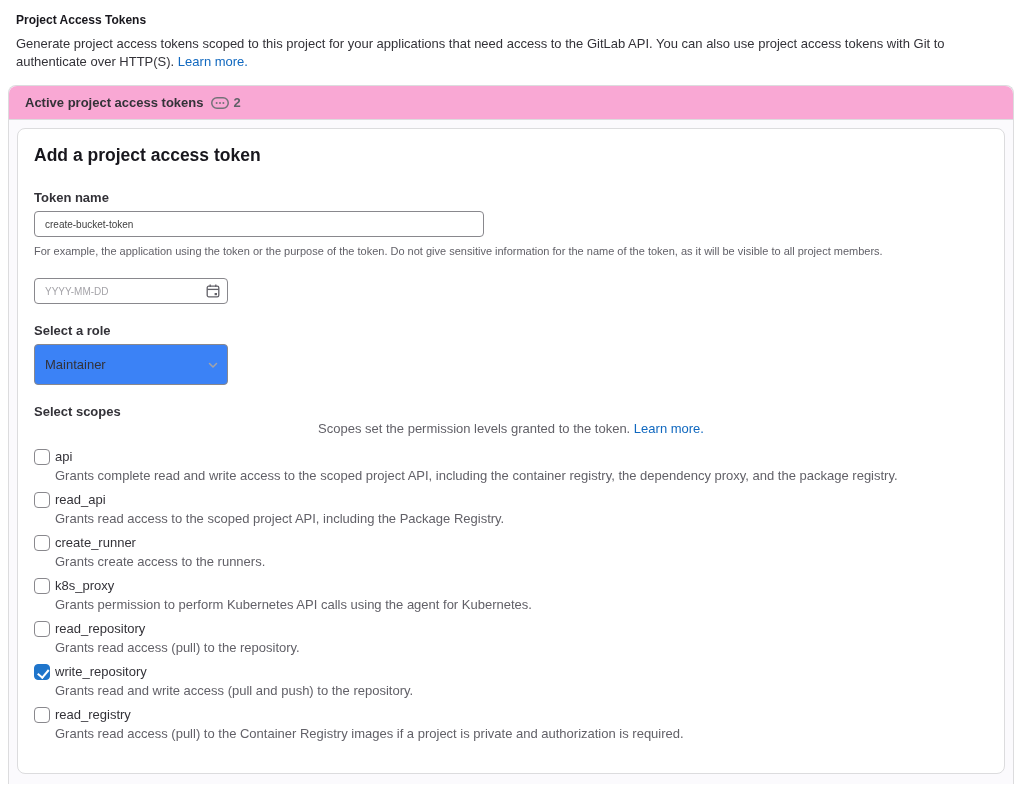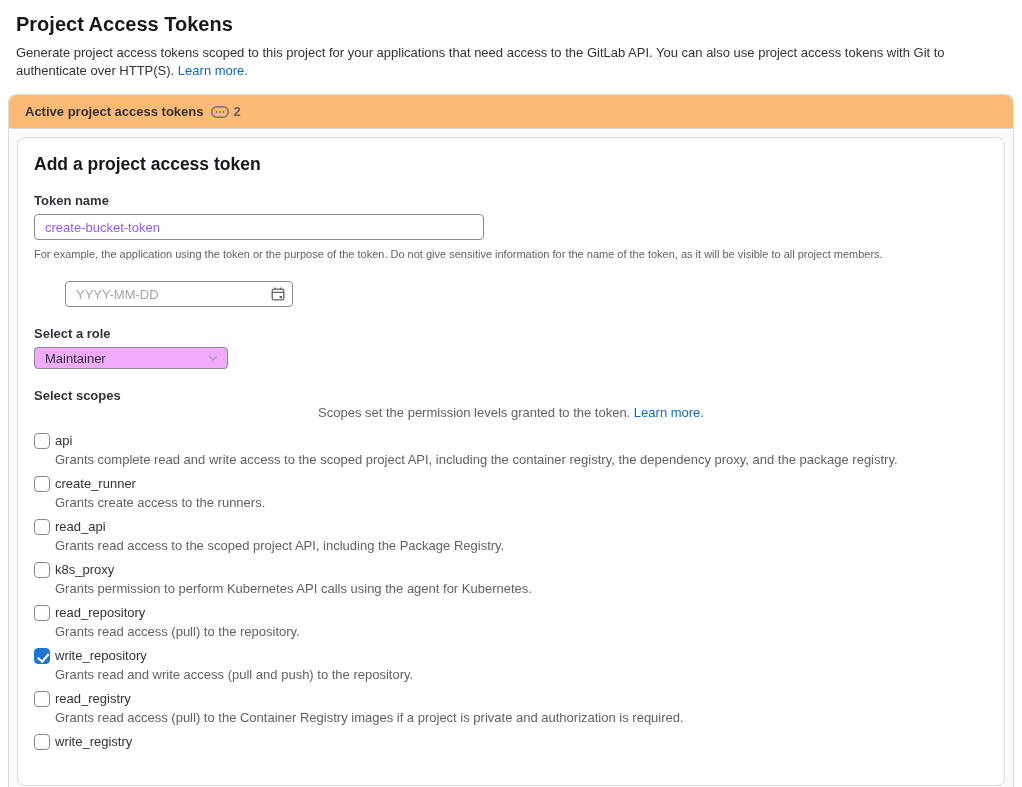--- a/index.html
+++ b/index.html
@@ -4,71 +4,71 @@
 <style>
   * { box-sizing: border-box; margin: 0; padding: 0; }
   html, body {
     width: 1022px; height: 787px; overflow: hidden;
     background: #ffffff;
     font-family: "Liberation Sans", "DejaVu Sans", sans-serif;
     font-size: 13px; color: #333238;
   }
   
   .page-header { padding: 13px 16px 0 16px; }
-  .page-title { font-size: 20px; font-weight: 700; color: #18171d; margin-bottom: 8px; }
+  .page-title { font-size: 12px; font-weight: 700; color: #18171d; margin-bottom: 8px; }
   .page-desc { font-size: 13px; line-height: 17.5px; color: #333238; max-width: 990px; }
   a.link { color: #1068bf; text-decoration: none; cursor: pointer; }
 
   
   .crud {
     margin: 15px 8px 0 8px;
     border: 1px solid #dcdcde;
     border-bottom: none;
     border-radius: 8px 8px 0 0;
     background: #fbfafd;
     min-height: 699px;
   }
   .crud-header {
-    background: #fdba74;
+    background: #f9a8d4;
     border-bottom: 1px solid #dcdcde;
     border-radius: 8px 8px 0 0;
     padding: 9px 16px;
     display: flex; align-items: center; gap: 8px;
   }
   .crud-title { font-weight: 700; font-size: 13px; color: #333238; }
   .crud-count { display: inline-flex; align-items: center; gap: 4px; color: #626168; font-weight: 700; }
   .crud-body { padding: 8px; }
 
   
   .form-card {
     background: #ffffff;
     border: 1px solid #dcdcde;
     border-radius: 8px;
     padding: 16px;
   }
-  .form-heading { font-size: 17.5px; font-weight: 700; color: #18171d; margin-bottom: 18px; }
+  .form-heading { font-size: 17.5px; font-weight: 700; color: #18171d; margin-bottom: 24px; }
   .field { margin-bottom: 19px; }
   .field-label { display: block; font-weight: 700; font-size: 13px; color: #333238; margin-bottom: 6px; }
   .help-text { color: #626168; font-size: 11px; line-height: 16px; margin-top: 6px; }
 
   .text-input {
-    font-family: inherit; font-size: 13px; color: #8b5cf6;
+    font-family: inherit; font-size: 10px; color: #404040;
     height: 26px; padding: 0 10px;
     border: 1px solid #89888d; border-radius: 4px;
     background: #fff; outline: none; width: 100%;
   }
   .text-input::placeholder { color: #a4a3a8; }
   .w-token { width: 450px; }
-  .w-short { width: 228px; position: relative; margin-left: 31px; }
+  .w-short { width: 194px; position: relative; }
   .input-icon { position: absolute; right: 7px; top: 5px; pointer-events: none; line-height: 0; }
 
   .select-box {
-    width: 194px; height: 22px;
+    width: 194px; height: 41px;
     border: 1px solid #89888d; border-radius: 4px;
-    background: #f0abfc; cursor: pointer;
+    background: #3b82f6; cursor: pointer;
     display: flex; align-items: center; justify-content: space-between;
     padding: 0 8px 0 10px; font-size: 13px; color: #333238;
   }
 
   
   .scopes-help { color: #626168; margin-top: 2px; text-align: center; }
   .scopes-list { margin-top: 13px; }
   .scope-row {
     display: grid;
     grid-template-columns: 21px 1fr;
@@ -162,28 +162,28 @@
 
         <div class="scopes-list">
   <div class="scope-row">
     <input type="checkbox" class="cb" style="">
     <span class="scope-name">api</span>
     <span class="scope-desc">Grants complete read and write access to the scoped project API, including the container registry, the dependency proxy, and the package registry.</span>
   </div>
 
   <div class="scope-row">
     <input type="checkbox" class="cb" style="">
+    <span class="scope-name">read_api</span>
+    <span class="scope-desc">Grants read access to the scoped project API, including the Package Registry.</span>
+  </div>
+
+  <div class="scope-row">
+    <input type="checkbox" class="cb" style="">
     <span class="scope-name">create_runner</span>
     <span class="scope-desc">Grants create access to the runners.</span>
-  </div>
-
-  <div class="scope-row">
-    <input type="checkbox" class="cb" style="">
-    <span class="scope-name">read_api</span>
-    <span class="scope-desc">Grants read access to the scoped project API, including the Package Registry.</span>
   </div>
 
   <div class="scope-row">
     <input type="checkbox" class="cb" style="">
     <span class="scope-name">k8s_proxy</span>
     <span class="scope-desc">Grants permission to perform Kubernetes API calls using the agent for Kubernetes.</span>
   </div>
 
   <div class="scope-row">
     <input type="checkbox" class="cb" style="">
@@ -196,24 +196,19 @@
     <span class="scope-name">write_repository</span>
     <span class="scope-desc">Grants read and write access (pull and push) to the repository.</span>
   </div>
 
   <div class="scope-row">
     <input type="checkbox" class="cb" style="">
     <span class="scope-name">read_registry</span>
     <span class="scope-desc">Grants read access (pull) to the Container Registry images if a project is private and authorization is required.</span>
   </div>
 
-  <div class="scope-row">
-    <input type="checkbox" class="cb" style="">
-    <span class="scope-name">write_registry</span>
-
-  </div>
 
 </div>
       </div>
 
     </div>
   </div>
 </div>
 
 </body></html>

